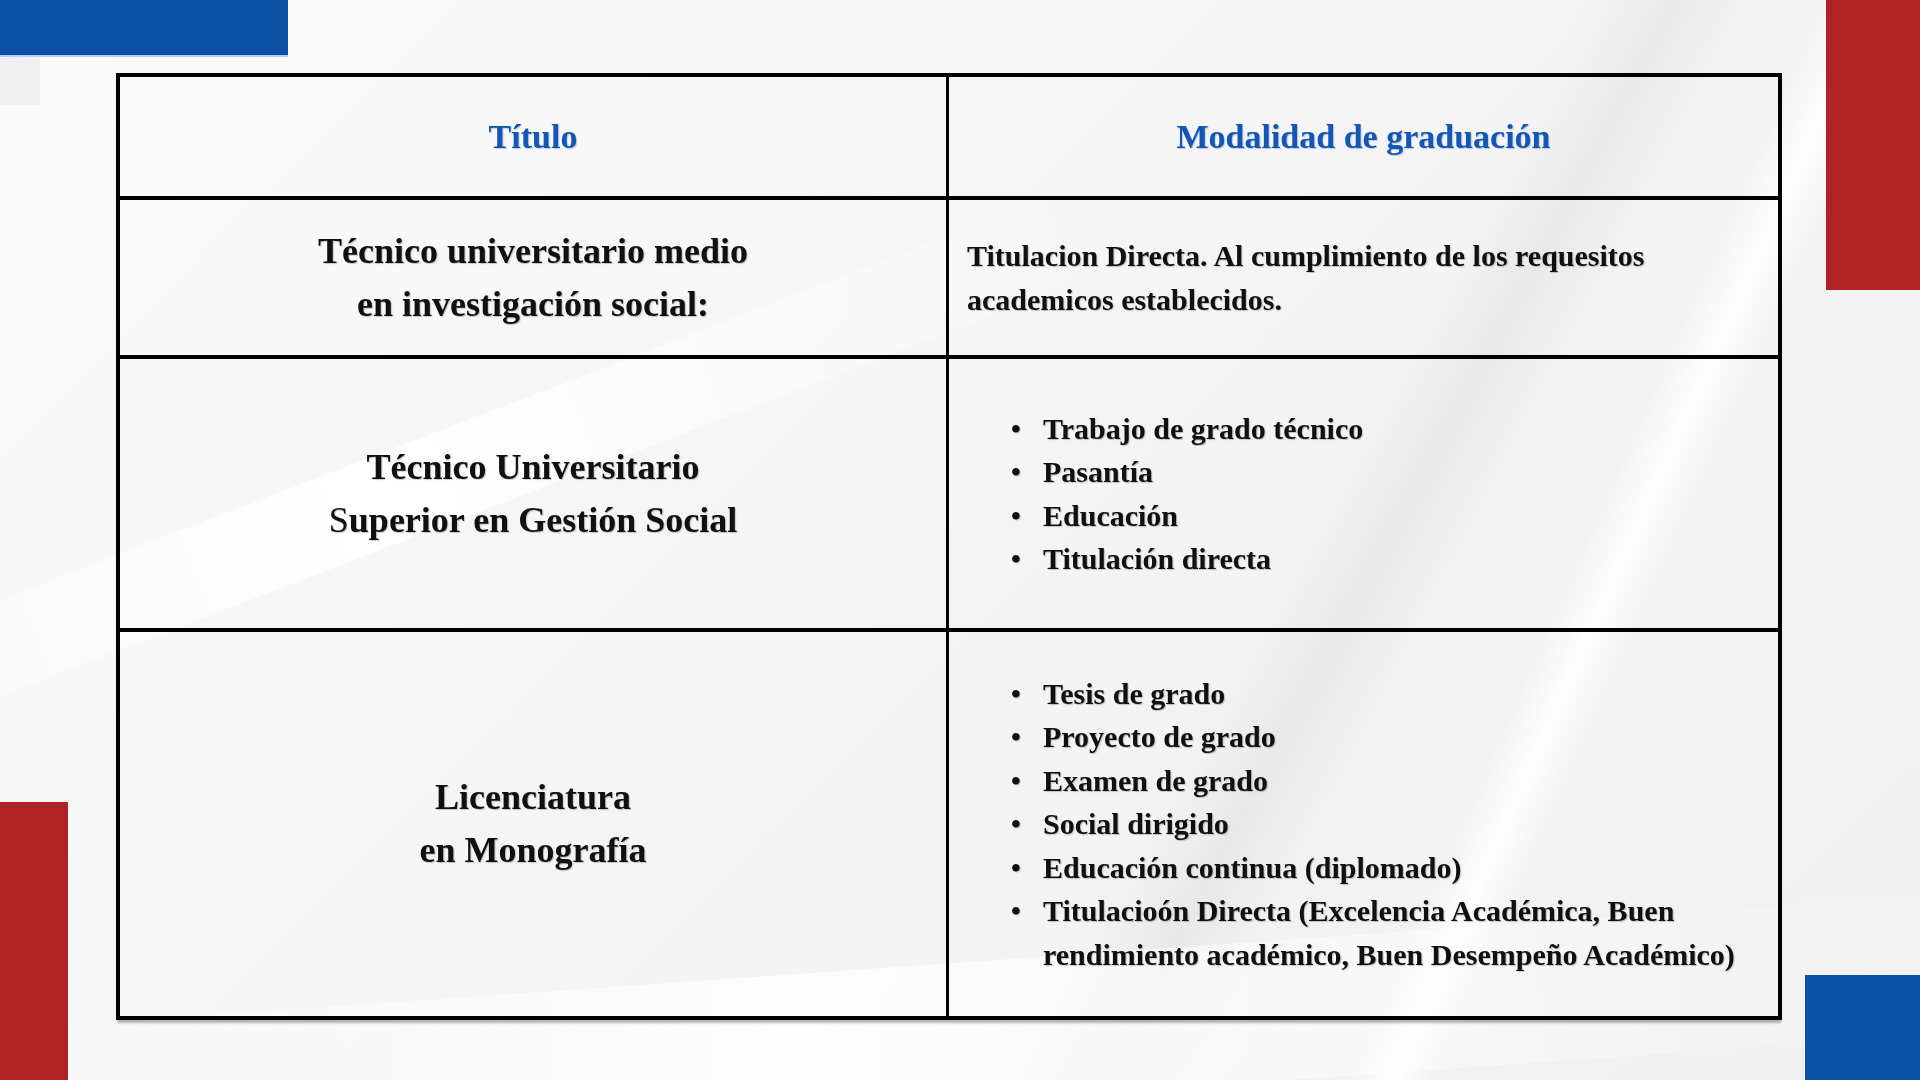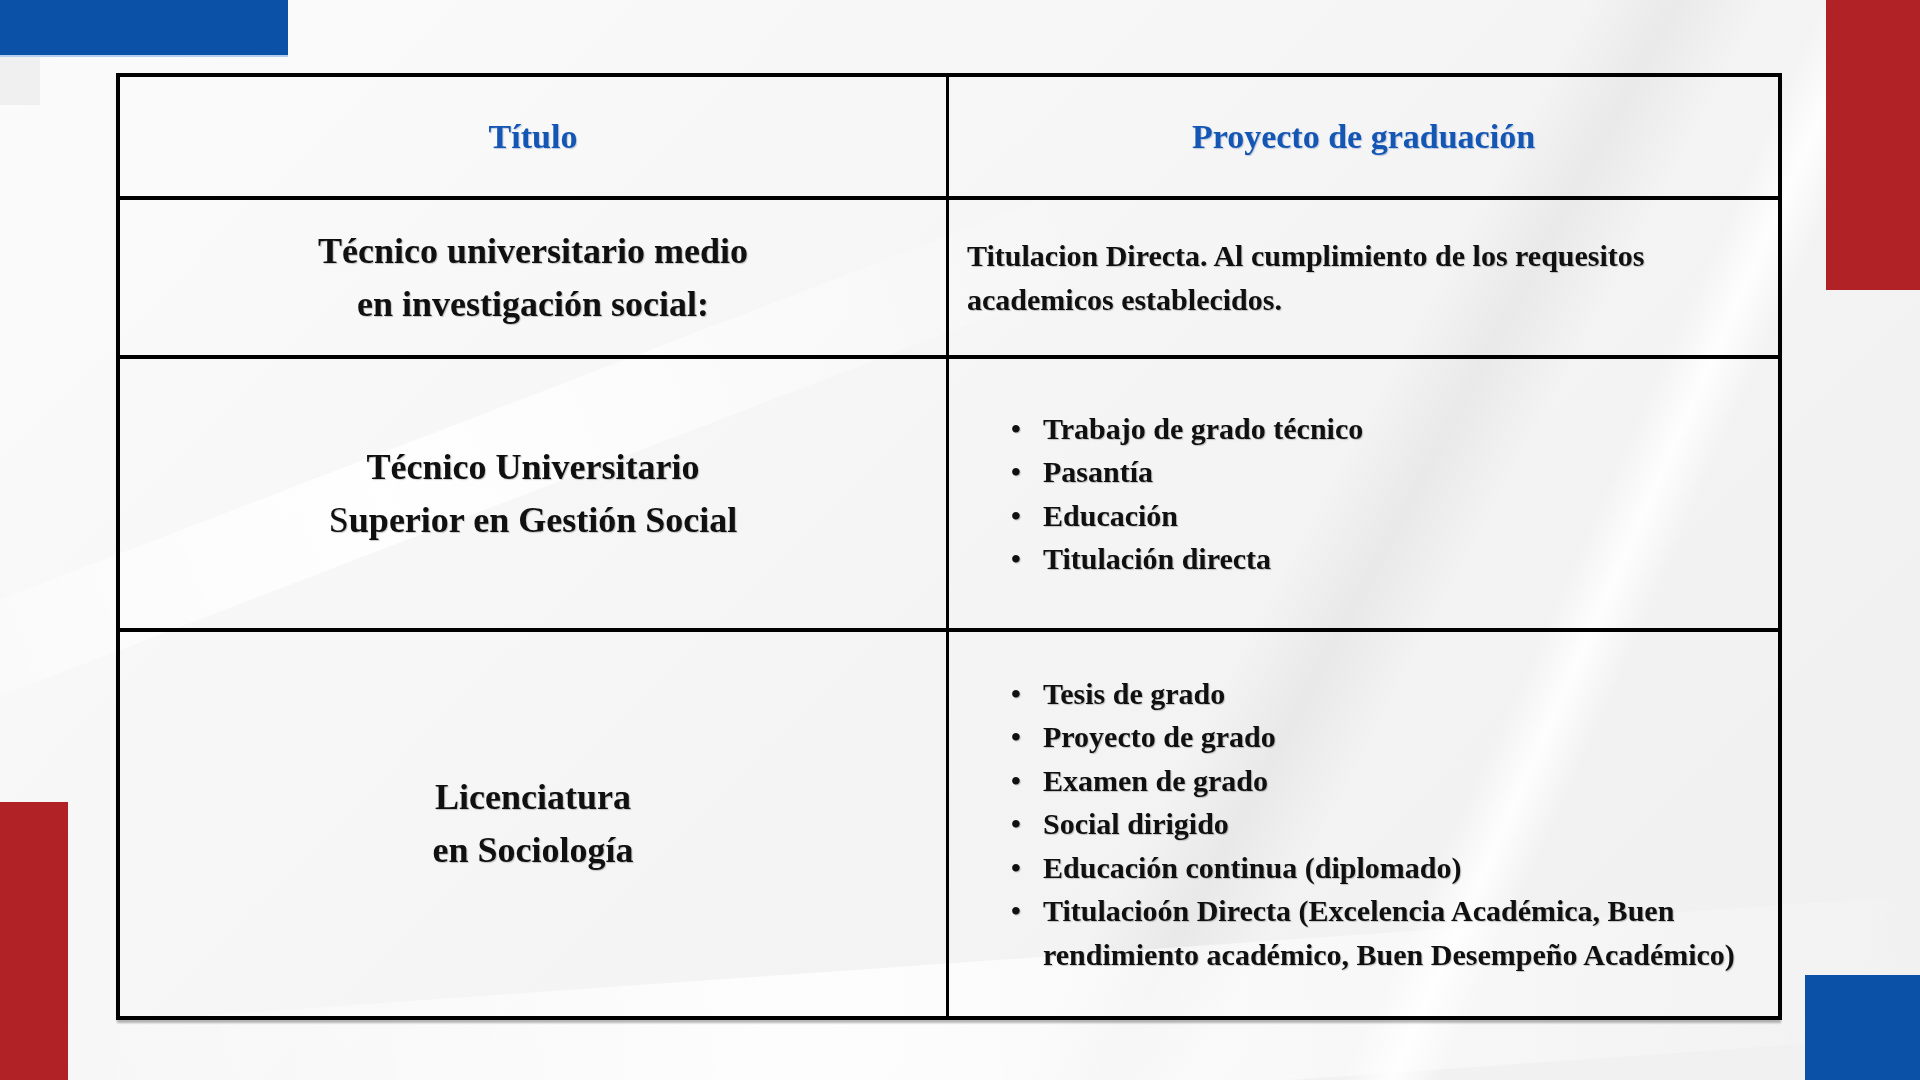--- a/index.html
+++ b/index.html
@@ -123,21 +123,21 @@
   <div class="corner corner-bottom-left"></div>
   <div class="corner corner-bottom-right"></div>
 
   <div class="gtable">
 
     <div class="trow">
       <div class="tcell left head-cell">
         <span>Título</span>
       </div>
       <div class="tcell head-cell">
-        <span>Proyecto de graduación</span>
+        <span>Modalidad de graduación</span>
       </div>
     </div>
 
     <div class="trow">
       <div class="tcell left title-cell">
         <div>Técnico universitario medio</div>
         <div>en investigación social:</div>
       </div>
       <div class="tcell modality-cell">
         <p class="intro">Titulacion Directa. Al cumplimiento de los requesitos academicos establecidos.</p>
@@ -169,21 +169,21 @@
             <span class="marker">•</span>
             <span class="li-text">Titulación directa</span>
           </li>
         </ul>
       </div>
     </div>
 
     <div class="trow">
       <div class="tcell left title-cell">
         <div>Licenciatura</div>
-        <div>en Sociología</div>
+        <div>en Monografía</div>
       </div>
       <div class="tcell modality-cell">
         <ul class="bullet-list">
           <li>
             <span class="marker">•</span>
             <span class="li-text">Tesis de grado</span>
           </li>
           <li>
             <span class="marker">•</span>
             <span class="li-text">Proyecto de grado</span>

